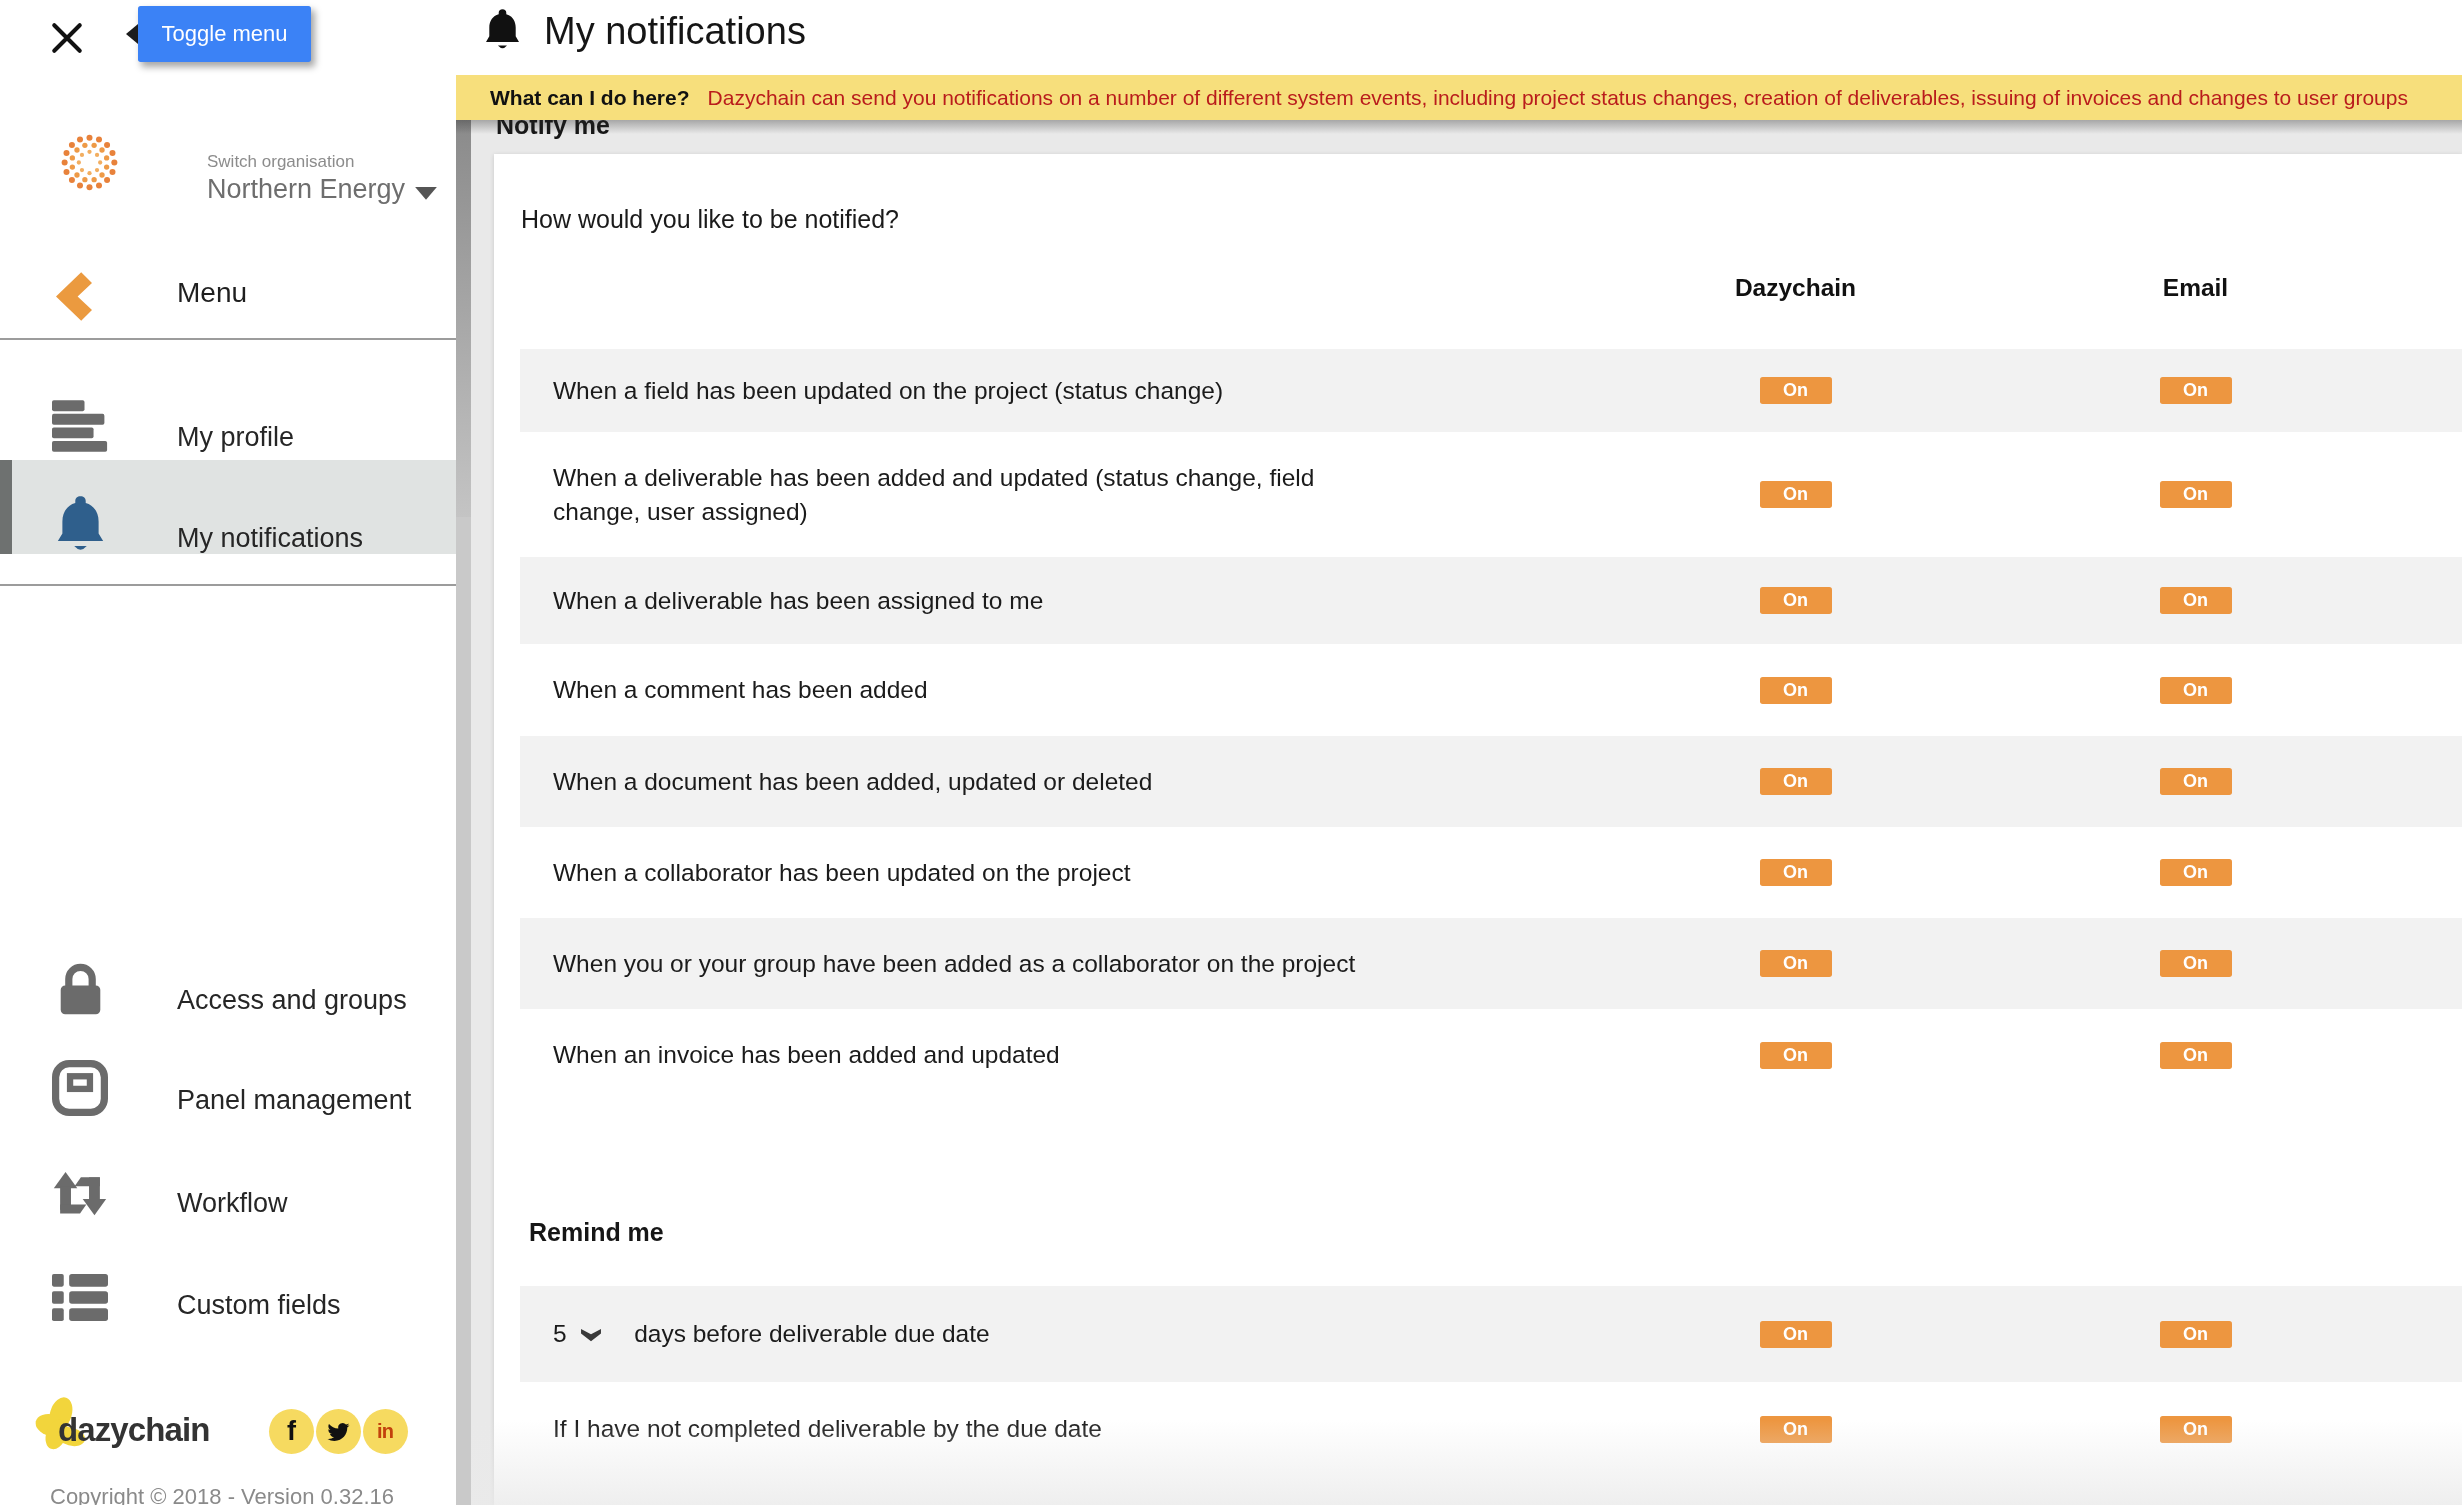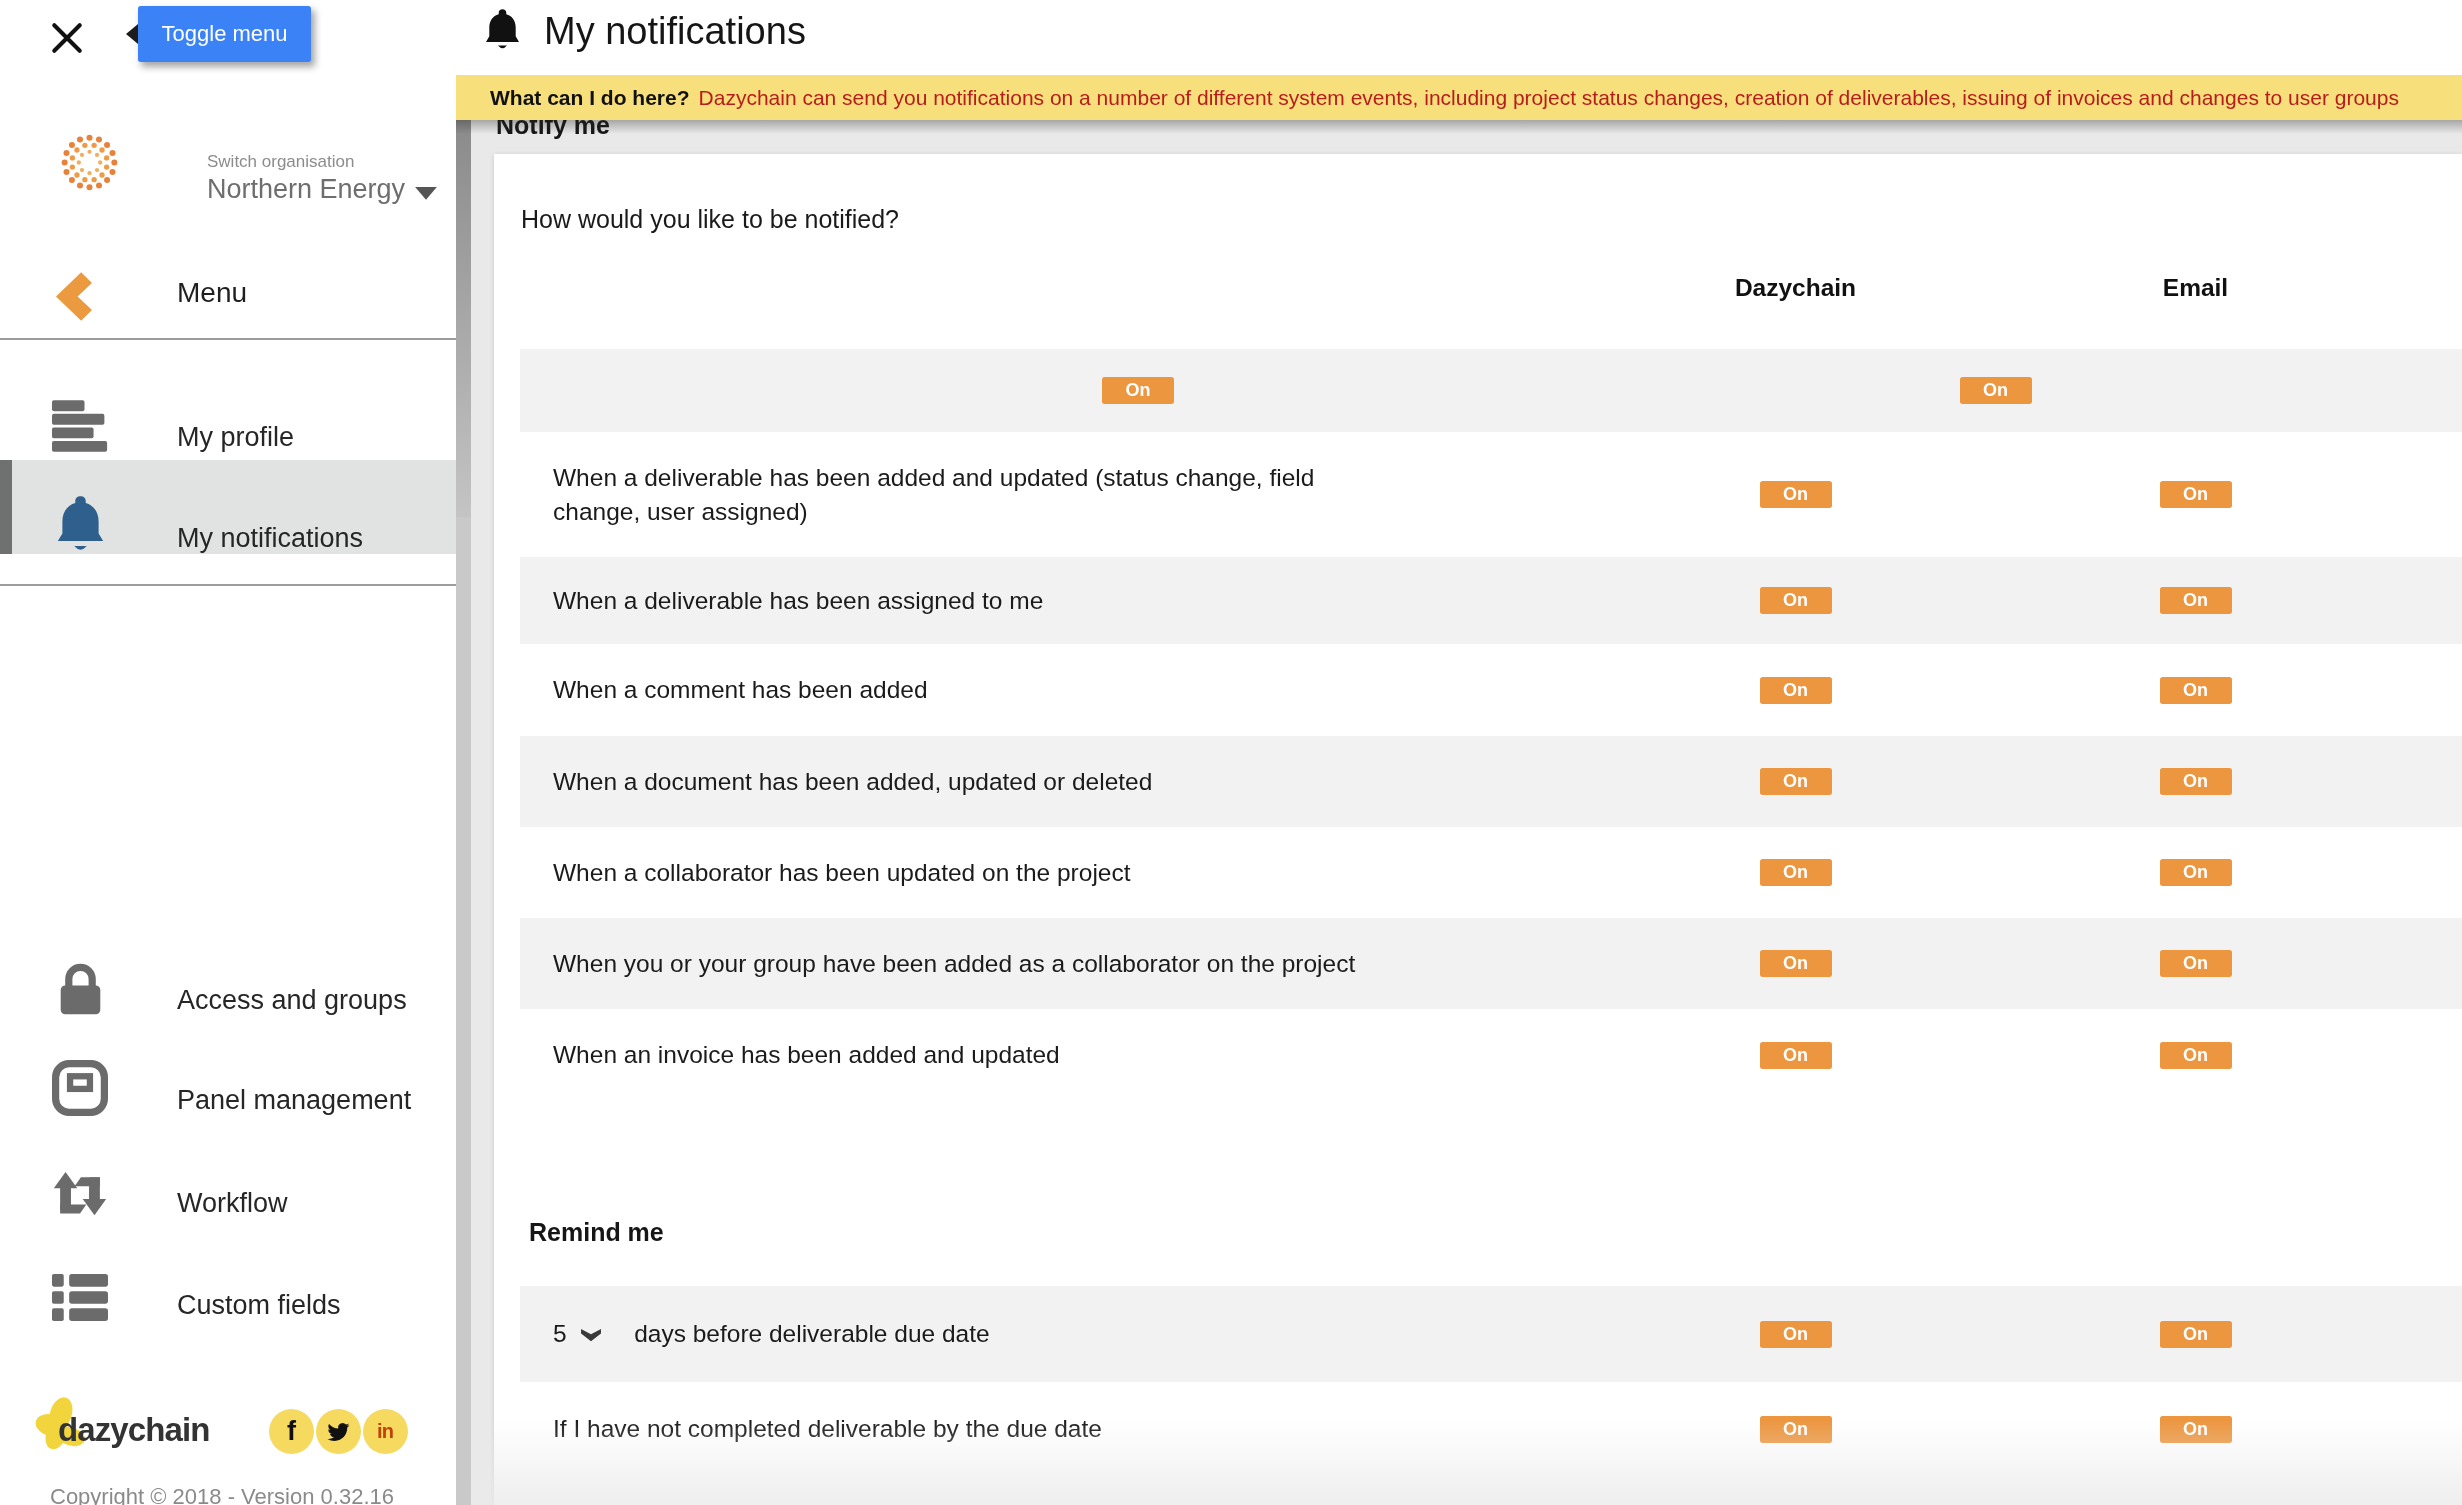--- a/index.html
+++ b/index.html
@@ -12,21 +12,21 @@
   .tooltip{position:absolute;left:138px;top:6.3px;height:56px;background:#3b82f6;color:#fff;
            display:flex;align-items:center;padding:0 23.6px;font-size:22px;border-radius:2.7px;
            box-shadow:3.6px 4.5px 7.2px rgba(0,0,0,.35);z-index:7;}
   .tooltip .arrow{position:absolute;left:-11.8px;top:50%;margin-top:-10px;width:0;height:0;
            border-top:10px solid transparent;border-bottom:10px solid transparent;border-right:12.7px solid #1c1c1c;}
   .page-title-wrap{position:absolute;left:486px;top:7.2px;display:flex;align-items:center;gap:25px;z-index:6;}
   .page-title{font-size:38px;color:#151515;}
 
   
   .banner{position:absolute;left:456px;top:75px;right:0;height:45px;background:#F7DF7C;z-index:5;
-          display:flex;align-items:center;padding-left:34px;white-space:nowrap;overflow:hidden;font-size:21px;}
+          display:flex;align-items:center;padding-left:34px;white-space:nowrap;overflow:hidden;font-size:21px;gap:9px;}
   .banner b{color:#111;margin-right:9px;font-weight:700;}
   .banner span.rest{color:#b91c1c;}
   .banner-shadow{position:absolute;left:456px;top:120px;right:0;height:13.6px;z-index:5;
           background:linear-gradient(to bottom,rgba(40,40,40,.34),rgba(40,40,40,0));}
 
   
   .content-bg{position:absolute;left:471px;top:75px;right:0;bottom:0;background:#E9E9E9;}
   .main-scrollbar{position:absolute;left:456px;top:75px;width:15.4px;bottom:0;background:#C9C9C9;z-index:1;}
   .main-scrollbar .thumb{position:absolute;left:0;top:43px;width:15.4px;height:399px;
           background:linear-gradient(to bottom,#8a8a8a,#c4c4c4);}
@@ -124,20 +124,21 @@
   <div class="col-headers grid-row">
     <span></span>
     <span class="col-label">Dazychain</span>
     <span></span>
     <span class="col-label">Email</span>
     <span></span>
   </div>
 
   <div class="rows-wrap">
     <div class="notif-row grid-row row-gray" style="height:83px">
+      <span class="row-label">When a field has been updated on the project (status change)</span>
       <span class="toggle">On</span>
         <span></span>
       <span class="toggle">On</span>
         <span></span>
     </div>
     <div class="notif-row grid-row" style="height:125px">
       <span class="row-label">When a deliverable has been added and updated (status change, field change, user assigned)</span>
       <span class="toggle">On</span>
         <span></span>
       <span class="toggle">On</span>

